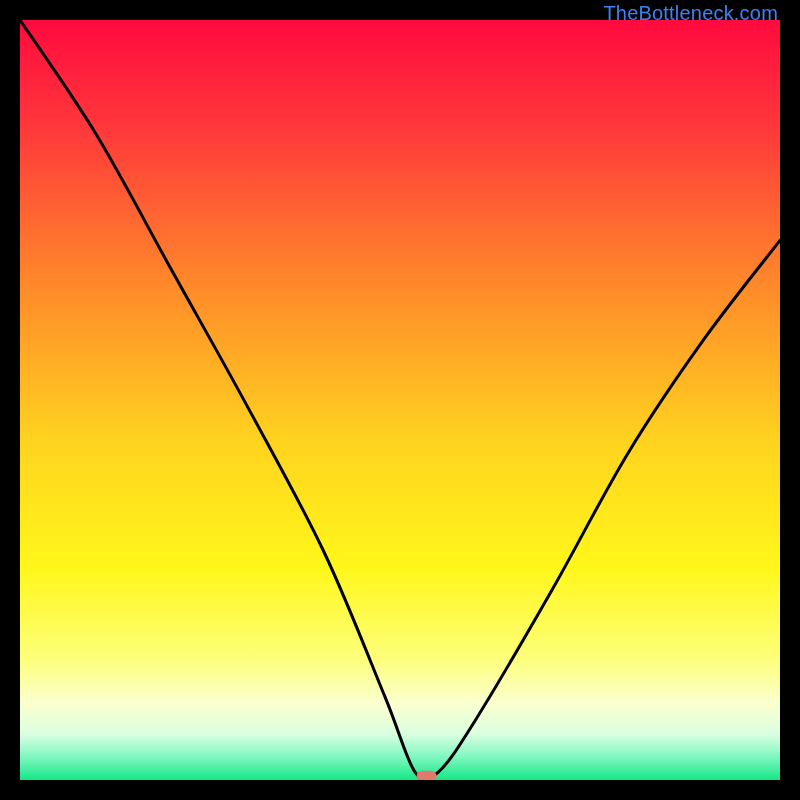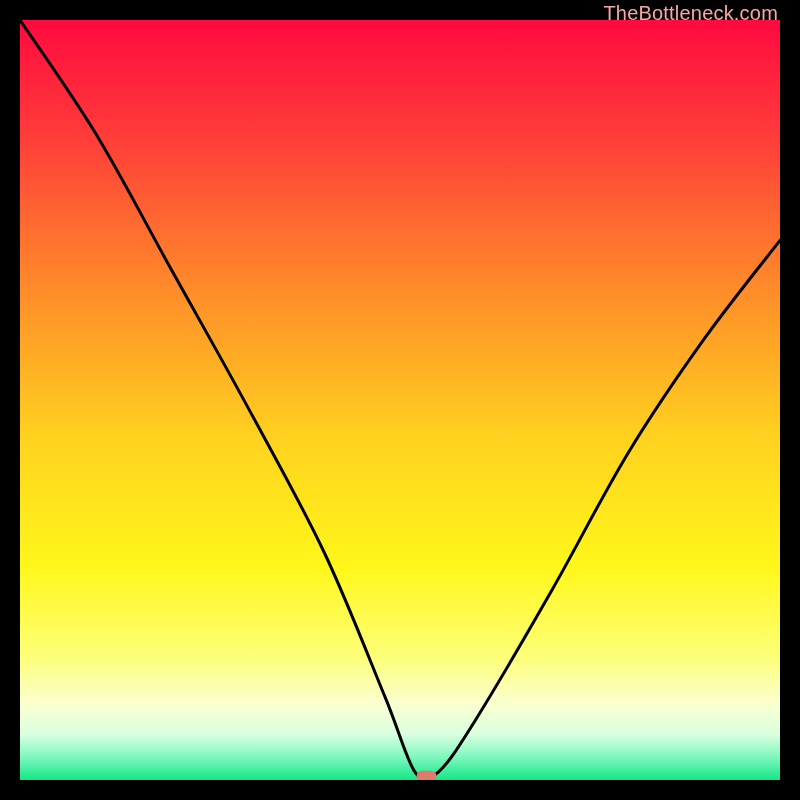--- a/index.html
+++ b/index.html
@@ -25,21 +25,21 @@
     width: 760px;
     height: 760px;
     overflow: hidden;
   }
   .watermark {
     position: absolute;
     top: 2px;
     right: 22px;
     font-family: Arial, Helvetica, sans-serif;
     font-size: 20px;
-    color: #fca5a5;
+    color: #3b82f6;
     font-weight: 500;
     letter-spacing: 0.2px;
     user-select: none;
   }
   svg {
     display: block;
   }
 </style>
 </head>
 <body>

